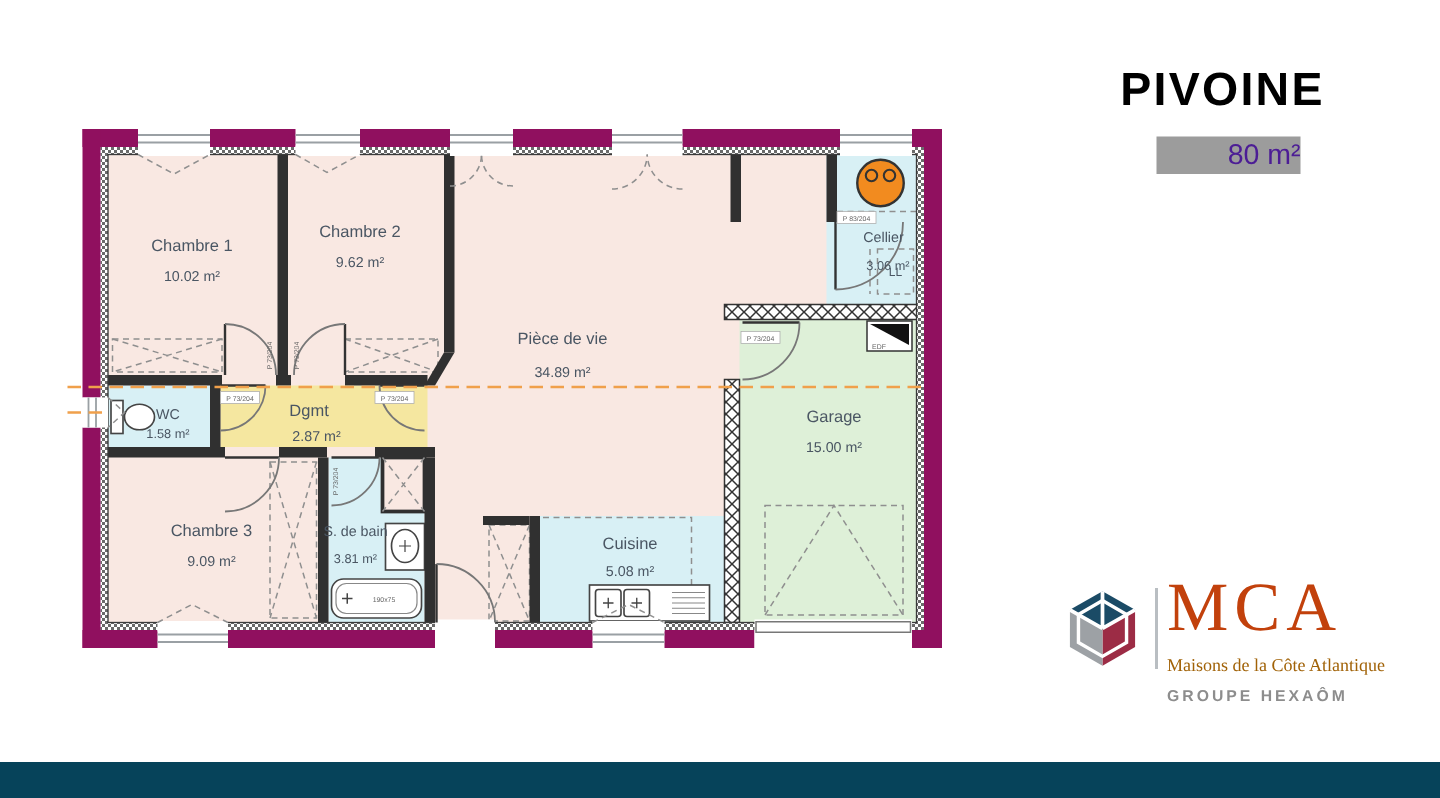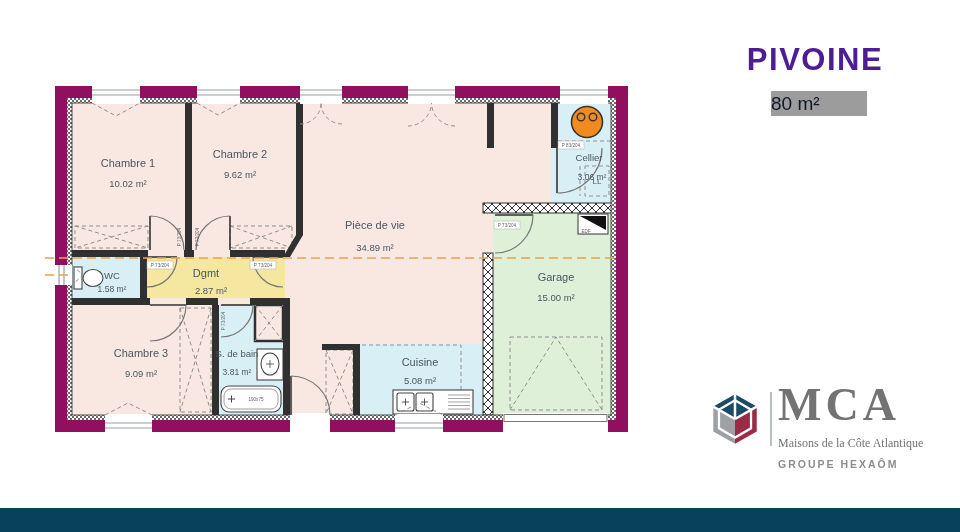--- a/index.html
+++ b/index.html
@@ -14,30 +14,30 @@
   .ll{font-size:8px;fill:#4A5663;}
   .iw{fill:#303030;}
   .dsh{stroke:#8f8f8f;stroke-dasharray:4 3;fill:none;stroke-width:1;}
   .arc{stroke:#777;fill:none;stroke-width:1.2;}
   .leaf{stroke:#333;stroke-width:1.6;}
   .sill{stroke:#9aa0a4;stroke-width:1.2;fill:none;}
   .fix{fill:#fff;stroke:#444;stroke-width:1.1;}
   .tagbox{fill:#fff;stroke:#aaa;stroke-width:0.5;}
 
   .title{position:absolute;left:690px;top:42px;width:250px;text-align:center;
-         font-size:31px;font-weight:bold;letter-spacing:1.5px;color:#4c1d95;}
+         font-size:31px;font-weight:bold;letter-spacing:1.5px;color:#000000;}
   .badge{position:absolute;left:771px;top:91px;width:96px;height:25px;line-height:25px;
-         background:#9C9C9C;color:#0f172a;text-align:left;font-size:19px;}
+         background:#9C9C9C;color:#4c1d95;text-align:right;font-size:19px;}
   .brand{position:absolute;left:700px;top:386px;width:245px;height:96px;}
   .brand .cube{position:absolute;left:6px;top:4px;}
   .brand .divider{position:absolute;left:70px;top:6px;width:2px;height:54px;background:#b9bec2;}
   .brand .bname{position:absolute;left:78px;top:-8px;font-family:"Liberation Serif",serif;
-                font-size:46px;letter-spacing:4px;color:#737373;font-weight:bold;}
+                font-size:46px;letter-spacing:4px;color:#c2410c;}
   .brand .btag{position:absolute;left:78px;top:50px;width:165px;font-family:"Liberation Serif",serif;
-               font-size:12px;color:#737373;white-space:nowrap;}
+               font-size:12px;color:#a16207;white-space:nowrap;}
   .brand .bgroup{position:absolute;left:78px;top:72px;width:155px;
                  font-size:10.5px;font-weight:bold;letter-spacing:2px;color:#8D8D8D;}
   .bottom-bar{position:absolute;left:0;top:508px;width:960px;height:24px;background:#06435A;}
 </style>
 </head>
 <body>
 
 <div class="page">
 
 <svg width="960" height="532" viewBox="0 0 960 532">

